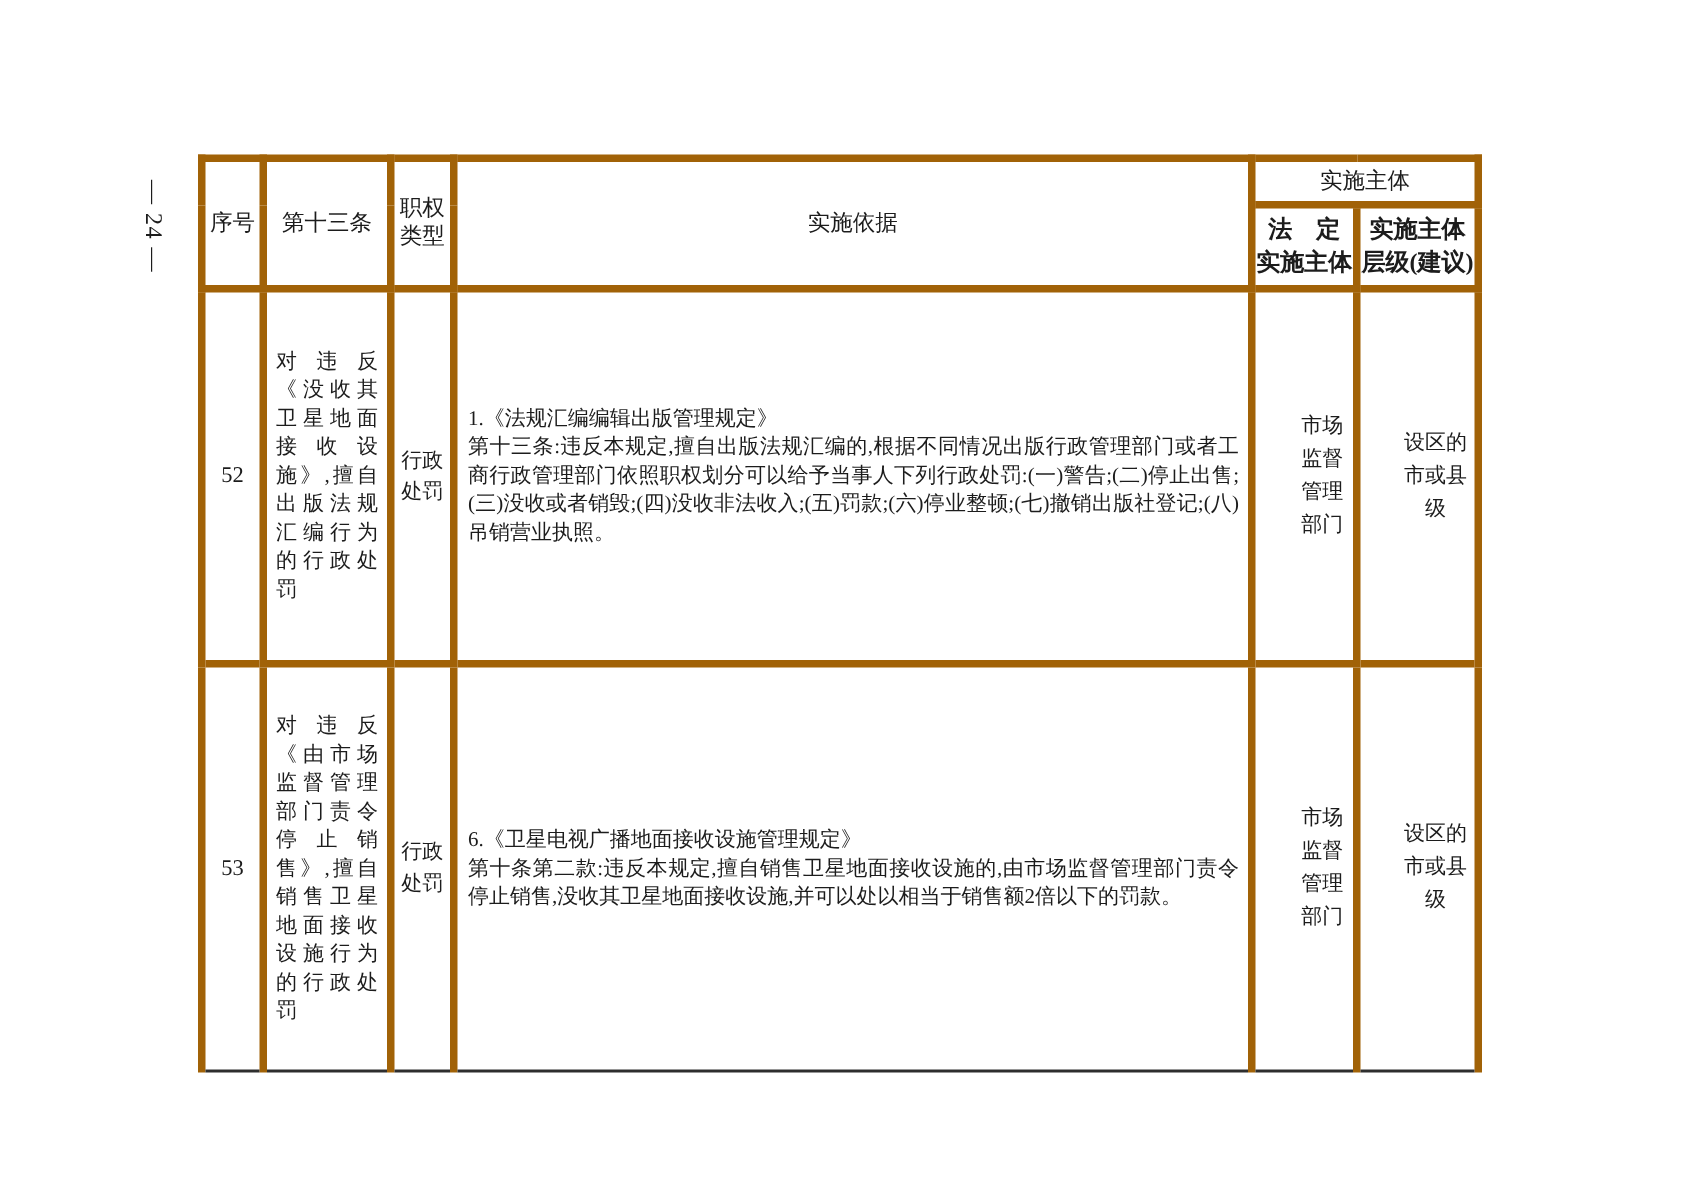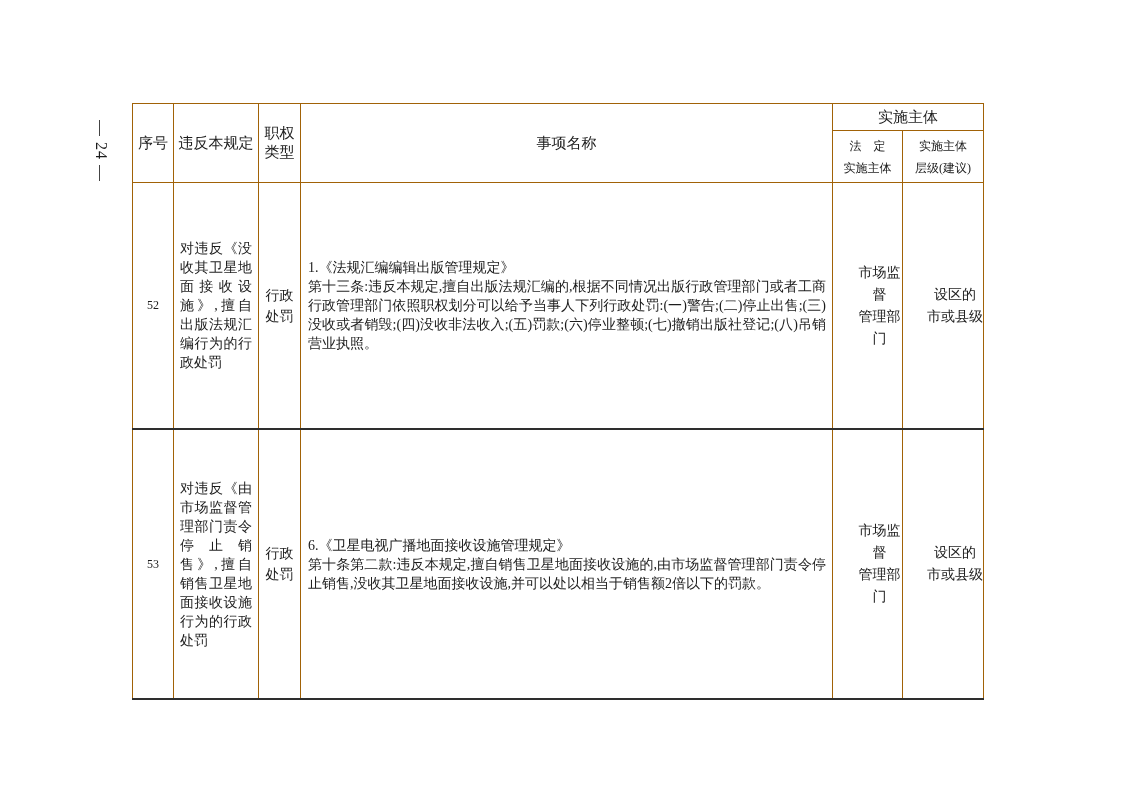--- a/index.html
+++ b/index.html
@@ -36,40 +36,40 @@
   table.doc-table {
     position: absolute;
     left: 132px;
     top: 103px;
     width: 851px;
     border-collapse: collapse;
     table-layout: fixed;
     font-size: 14px;
   }
   .doc-table th, .doc-table td {
-    border: 1px solid #a16207;
+    border: 5px solid #a16207;
     padding: 0;
     vertical-align: middle;
     text-align: center;
     font-weight: normal;
     line-height: 19px;
   }
   
   .doc-table { border: 1px solid #3d3d3d; border-bottom: 2px solid #2e2e2e; }
   .doc-table tbody tr.row-0 td { border-bottom-width: 2px; border-bottom-color: #2e2e2e; }
   .doc-table tbody tr.row-1 td { border-bottom-width: 2px; border-bottom-color: #2e2e2e; }
 
   .doc-table thead tr.h1 th { height: 26px; font-size: 15px; }
-  .doc-table thead tr.h2 th { height: 51px; font-size: 12px; line-height: 22px; }
+  .doc-table thead tr.h2 th { height: 51px; font-size: 16px; line-height: 22px; font-weight: bold; }
   .doc-table thead th.span-both { font-size: 15px; }
 
   .doc-table tr.row-0 td { height: 245px; }
   .doc-table tr.row-1 td { height: 268px; }
 
-  td.seq-cell { font-size: 12px; }
+  td.seq-cell { font-size: 15px; }
 
   td.name-cell > div {
     padding: 0 6px;
     text-align: justify;
     text-align-last: left;
     text-justify: inter-character;
     line-break: strict;
     line-height: 19px;
   }
   td.power-cell div { line-height: 21px; }
@@ -103,26 +103,26 @@
       <col style="width:41px">
       <col style="width:85px">
       <col style="width:42px">
       <col style="width:532px">
       <col style="width:70px">
       <col style="width:81px">
     </colgroup>
     <thead>
       <tr class="h1">
         <th rowspan="2">序号</th>
-        <th rowspan="2">违反本规定</th>
+        <th rowspan="2">第十三条</th>
         <th rowspan="2" class="span-both">
           <div>职权</div>
           <div>类型</div>
         </th>
-        <th rowspan="2">事项名称</th>
+        <th rowspan="2">实施依据</th>
         <th colspan="2">实施主体</th>
       </tr>
       <tr class="h2">
         <th>
           <div>法　定</div>
           <div>实施主体</div>
         </th>
         <th>
           <div>实施主体</div>
           <div>层级(建议)</div>

